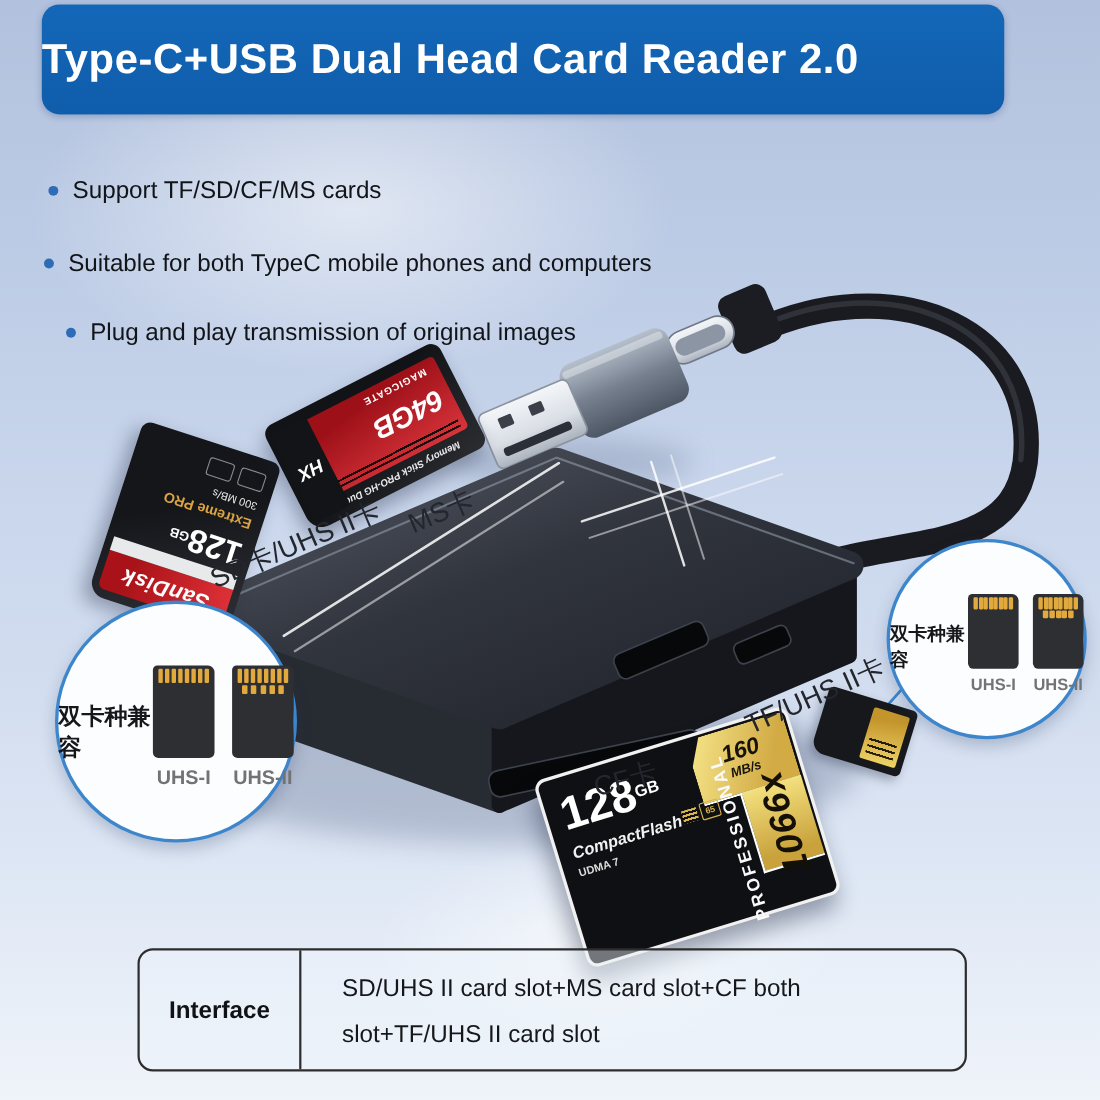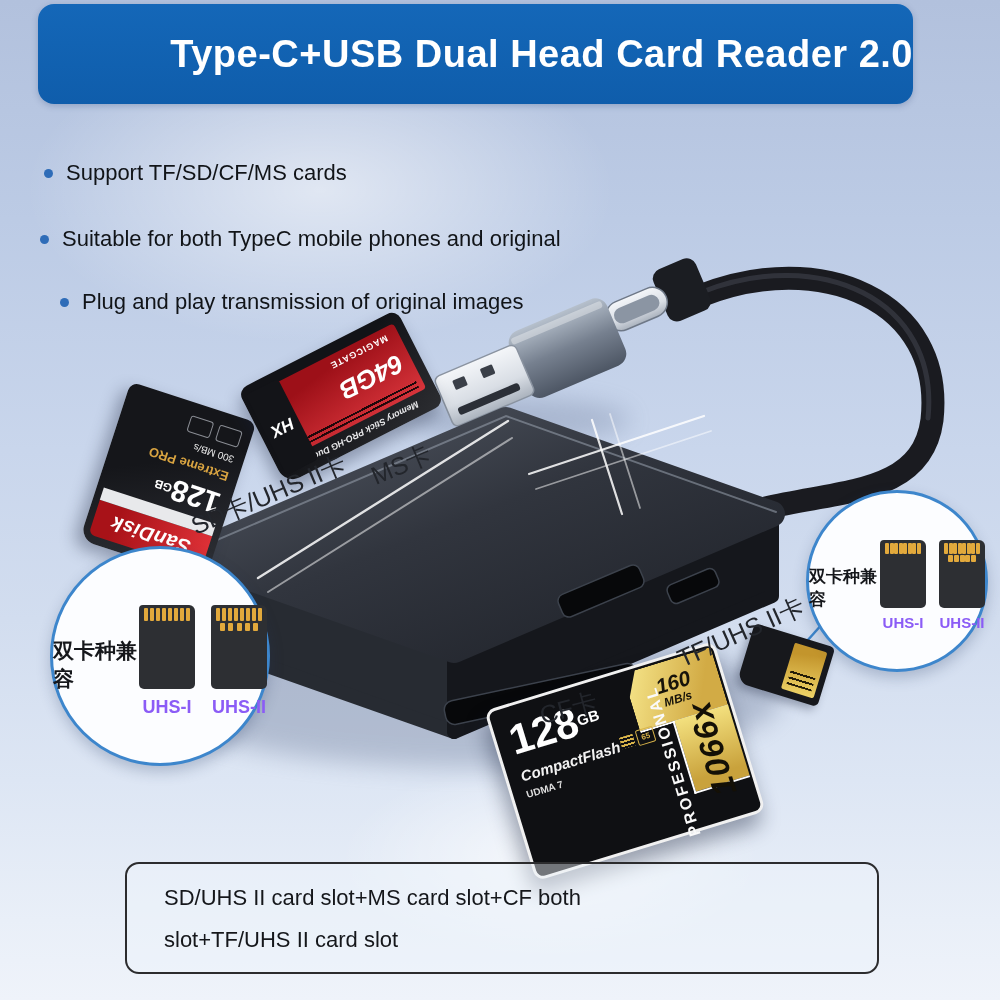--- a/index.html
+++ b/index.html
@@ -6,21 +6,21 @@
   body{font-family:"Liberation Sans", sans-serif;}
   #stage{
     position:relative;width:1000px;height:1000px;overflow:hidden;
     background:
       radial-gradient(420px 220px at 32% 19%, rgba(255,255,255,.55), rgba(255,255,255,0) 70%),
       radial-gradient(300px 140px at 55% 86%, rgba(255,255,255,.65), rgba(255,255,255,0) 70%),
       linear-gradient(180deg,#b2c1dd 0%, #bccbe5 22%, #c9d6ec 45%, #d2ddef 62%, #dde6f4 78%, #e9eff8 92%, #eff3fa 100%);
   }
   
   .banner{position:absolute;left:38px;top:4px;width:875px;height:100px;background:linear-gradient(180deg,#1467b8,#0f5dab);
-    border-radius:16px;display:flex;align-items:center;justify-content:flex-end;box-shadow:0 2px 6px rgba(30,60,110,.25);}
+    border-radius:16px;display:flex;align-items:center;justify-content:flex-start;box-shadow:0 2px 6px rgba(30,60,110,.25);}
   .banner span{color:#ffffff;font-size:38px;font-weight:bold;letter-spacing:.5px;}
   
   .bullet{position:absolute;display:flex;align-items:center;gap:13px;}
   .bullet .dot{width:9px;height:9px;border-radius:50%;background:#2e6cb8;flex:0 0 aupx;}
   .bullet .txt{font-size:22px;font-weight:normal;color:#111418;}
   #b1{left:44px;top:160px;} #b2{left:40px;top:226px;} #b3{left:60px;top:289px;}
   
   #scene{position:absolute;left:0;top:0;}
   
   .slot-label{position:absolute;color:#23262c;font-size:25px;font-weight:500;white-space:nowrap;transform-origin:left top;}
@@ -89,21 +89,21 @@
   .callout{position:absolute;border-radius:50%;background:#fcfdff;border:3px solid #3d86cc;
     display:flex;flex-direction:row;align-items:center;box-shadow:0 6px 14px rgba(40,60,100,.25);}
   .callout .title{font-weight:bold;color:#15171b;}
   .cards-row{display:flex;align-items:flex-end;}
   .uhs{display:flex;flex-direction:column;align-items:center;}
   .chip{position:relative;background:#2d2f33;border-radius:4px 6px 5px 5px;}
   .pins{position:absolute;top:3px;left:5px;right:5px;display:flex;justify-content:space-between;}
   .pins b{width:4px;background:#e2a93c;border-radius:1px;}
   .pins2{position:absolute;left:9px;right:9px;display:flex;justify-content:space-between;}
   .pins2 b{width:5px;background:#e2a93c;border-radius:1px;}
-  .uhs .lab{font-weight:bold;color:#8b5cf6;}
+  .uhs .lab{font-weight:bold;color:#737373;}
   #callout-left{left:50px;top:546px;width:214px;height:214px;}
   #callout-left .title{font-size:21px;margin-top:18px;}
   #callout-left .cards-row{gap:16px;margin-top:10px;}
   #callout-left .chip{width:56px;height:84px;}
   #callout-left .pins b{height:13px;}
   #callout-left .pins2{top:18px;} #callout-left .pins2 b{height:8px;}
   #callout-left .lab{font-size:18px;margin-top:8px;}
   #callout-right{left:806px;top:490px;width:176px;height:176px;}
   #callout-right .title{font-size:17px;margin-top:14px;}
   #callout-right .cards-row{gap:13px;margin-top:8px;}
@@ -126,21 +126,21 @@
   <div class="banner">
     <span>Type-C+USB Dual Head Card Reader 2.0</span>
   </div>
 
   <div class="bullet" id="b1">
     <span class="dot"></span>
     <span class="txt">Support TF/SD/CF/MS cards</span>
   </div>
   <div class="bullet" id="b2">
     <span class="dot"></span>
-    <span class="txt">Suitable for both TypeC mobile phones and original</span>
+    <span class="txt">Suitable for both TypeC mobile phones and computers</span>
   </div>
   <div class="bullet" id="b3">
     <span class="dot"></span>
     <span class="txt">Plug and play transmission of original images</span>
   </div>
 
   <svg id="scene" width="1000" height="1000" viewBox="0 0 1000 1000">
     <defs>
       <linearGradient id="readerGrad" x1="0" y1="0" x2="1" y2="1">
         <stop offset="0" stop-color="#555b66"></stop>
@@ -347,19 +347,22 @@
               <b></b>
               <b></b>
             </div>
         </div>
         <div class="lab">UHS-II</div>
       </div>
     </div>
   </div>
 
   <div class="spec">
+    <div class="cell-label">
+      <span>Interface</span>
+    </div>
     <div class="cell-value">
       <div>SD/UHS II card slot+MS card slot+CF both</div>
       <div>slot+TF/UHS II card slot</div>
     </div>
   </div>
 
 </div>
 
 </body></html>

